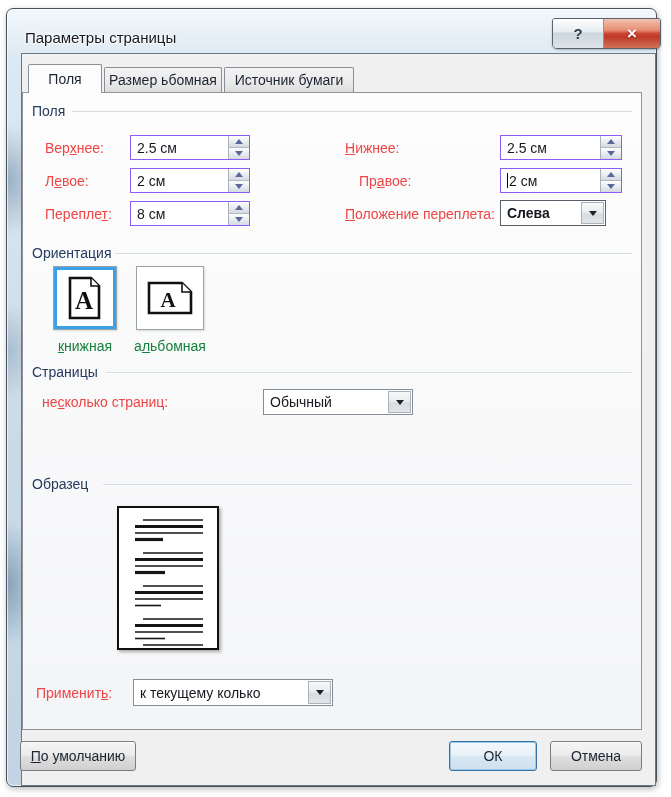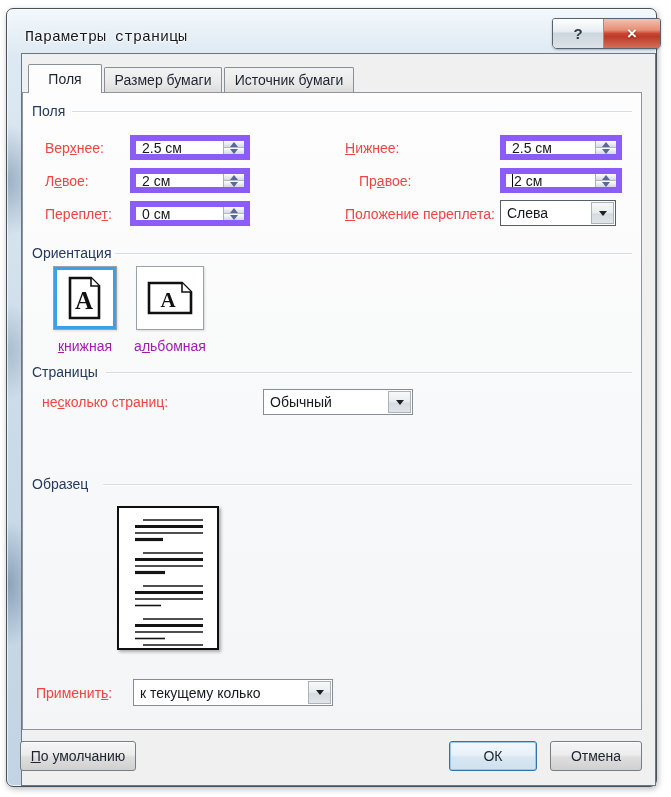--- a/index.html
+++ b/index.html
@@ -18,21 +18,20 @@
       radial-gradient(55px 80px at 100% 16%, rgba(70,100,130,.30), transparent 70%),
       radial-gradient(60px 90px at 100% 44%, rgba(60,92,124,.34), transparent 70%),
       radial-gradient(55px 90px at 100% 72%, rgba(82,118,150,.38), transparent 70%),
       radial-gradient(120px 26px at 55% 100%, rgba(70,100,130,.30), transparent 70%),
       linear-gradient(to bottom, #f3f8fc 0%, #dde9f2 6%, #cadbe8 55%, #c2d4e3 100%);
     box-shadow: inset 0 0 0 1px rgba(255,255,255,.65), 1px 2px 6px rgba(0,0,0,.28);
   }
   .title-text {
     position:absolute; left:18px; top:20px; font-size:15px; color:#15181d;
     text-shadow: 0 0 6px #fff, 0 1px 1px #fff, 0 0 2px #fff;
-    font-family: Liberation Mono, monospace;
   }
   .capbtns {
     position:absolute; left:545px; top:9px; height:31px; display:flex;
     border:1px solid #57646f; border-radius:3px 3px 5px 5px; overflow:hidden;
     box-shadow: 0 1px 2px rgba(0,0,0,.25);
   }
   .help-btn {
     width:51px; display:flex; align-items:center; justify-content:center;
     background:linear-gradient(#fdfefe,#e9eef2 42%,#ccd6dd 50%,#dde4e9);
     border-right:1px solid #8a97a1; font-weight:bold; font-size:15px; color:#2e3b49;
@@ -69,21 +68,21 @@
   
   .group-label { position:absolute; font-size:14px; color:#243a5e; white-space:nowrap; }
   .sep { position:absolute; height:1px; background:#d5dde5; box-shadow:0 1px 0 rgba(255,255,255,.8); }
 
   .fld-label { position:absolute; font-size:14px; color:#ef4444; white-space:nowrap; }
   .ac { text-decoration:underline; }
 
   
   .spinfield {
     position:absolute; width:120px; height:25px; background:#fff;
-    border:6px solid #8b5cf6; display:flex;justify-content:space-between;
+    border:1px solid #8b5cf6; display:flex;justify-content:space-between;
   }
   .sf-value { flex:1; display:flex; align-items:center; padding-left:6px; font-size:14px; color:#15181d; white-space:nowrap; overflow:hidden; }
   .caret { display:inline-block; width:1px; height:15px; background:#000; margin-right:1px; }
   .spinner { width:21px; border-left:1px solid #aab2b9; display:flex; flex-direction:column; }
   .spin-btn {
     flex:1; display:flex; align-items:center; justify-content:center;
     background:linear-gradient(#fefefe,#e7ebef 55%,#d4dae0);
   }
   .spin-btn + .spin-btn { border-top:1px solid #b3bac1; }
   .tri-up { width:0; height:0; border-left:4px solid transparent; border-right:4px solid transparent; border-bottom:5px solid #5a679b; }
@@ -100,21 +99,21 @@
   }
   .combo-btn .tri-dn { border-left-width:4.5px; border-right-width:4.5px; border-top:5.5px solid #1c2126; }
 
   
   .orient-btn {
     position:absolute; width:64px; height:64px; background:#fff;
     border:1px solid #99a2ab; display:flex; align-items:center; justify-content:center;
     box-shadow:1px 1px 2px rgba(0,0,0,.12);
   }
   .orient-btn.selected { box-shadow: inset 0 0 0 3px #3aa0e8, 1px 1px 2px rgba(0,0,0,.12); }
-  .orient-label { position:absolute; font-size:14px; color:#a21caf; text-align:center; }
+  .orient-label { position:absolute; font-size:14px; color:#15803d; text-align:center; }
 
   
   .preview-page {
     position:absolute; left:117px; top:506px; width:102px; height:144px;
     background:#fff; border:2px solid #101010; box-shadow:2px 2px 3px rgba(0,0,0,.3);
   }
 
   
   .btn {
     position:absolute; height:30px; display:flex; align-items:center; justify-content:center;
@@ -147,21 +146,21 @@
 
     <div class="client"></div>
   </div>
 
   <div class="tabpage"></div>
 
   <div class="tab active">
     <span>Поля</span>
   </div>
   <div class="tab inactive t1">
-    <span>Размер бумаги</span>
+    <span>Размер ьбомная</span>
   </div>
   <div class="tab inactive t2">
     <span>Источник бумаги</span>
   </div>
 
   <div class="group-label" style="left:32px; top:103px;">Поля</div>
   <div class="sep" style="left:72px; top:111px; width:560px;"></div>
 
   <label class="fld-label" style="left:45px; top:140px;"><span>Вер</span><span class="ac">х</span><span>нее:</span></label>
   <div class="spinfield" style="left:130px; top:135px;">
@@ -211,32 +210,32 @@
           <i class="tri-up"></i>
         </span>
       <span class="spin-btn">
           <i class="tri-dn"></i>
         </span>
     </span>
   </div>
 
   <label class="fld-label" style="left:45px; top:206px;"><span>Перепле</span><span class="ac">т</span><span>:</span></label>
   <div class="spinfield" style="left:130px; top:201px;">
-    <span class="sf-value">0 см</span>
+    <span class="sf-value">8 см</span>
     <span class="spinner">
       <span class="spin-btn">
           <i class="tri-up"></i>
         </span>
       <span class="spin-btn">
           <i class="tri-dn"></i>
         </span>
     </span>
   </div>
   <label class="fld-label" style="left:345px; top:206px;"><span></span><span class="ac">П</span><span>оложение переплета:</span></label>
-  <div class="combo dark" style="left:500px; top:200px; width:116px;">
+  <div class="combo dark" style="left:500px; top:200px; width:106px;font-weight:bold;">
     <span class="combo-value">Слева</span>
     <span class="combo-btn">
         <i class="tri-dn"></i>
       </span>
   </div>
 
   <div class="group-label" style="left:32px; top:245px;">Ориентация</div>
   <div class="sep" style="left:115px; top:253px; width:517px;"></div>
 
   <div class="orient-btn selected" style="left:53px; top:266px;">

